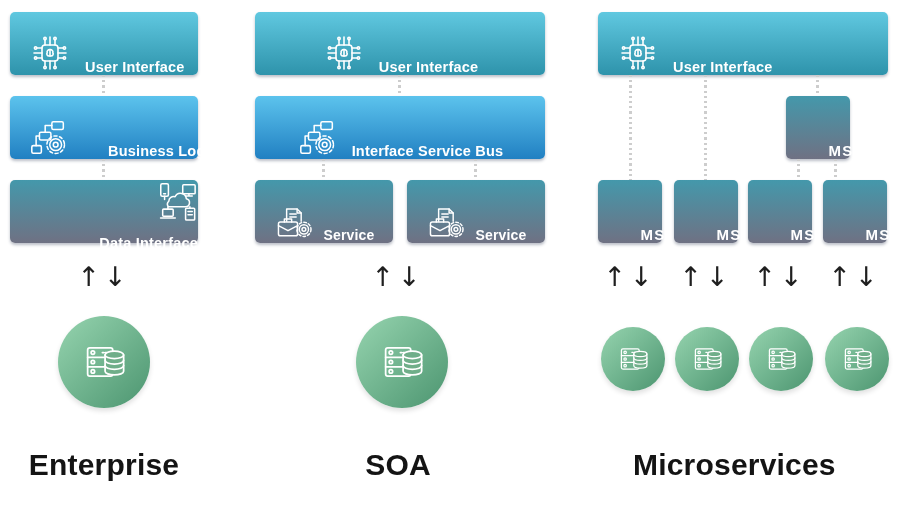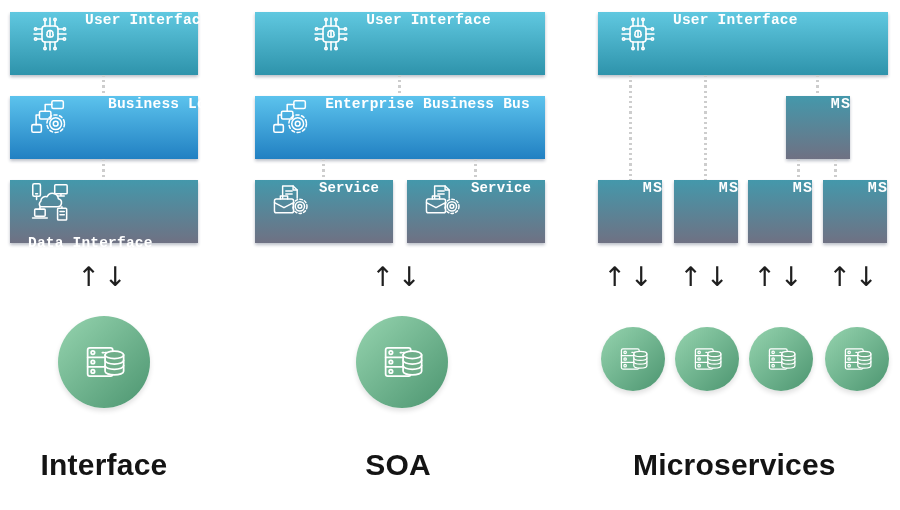--- a/index.html
+++ b/index.html
@@ -1,21 +1,21 @@
 <!DOCTYPE html>
 <html><head>
 <meta charset="utf-8">
 <style>
   * { margin:0; padding:0; box-sizing:border-box; }
   html,body { background:#ffffff; }
   .stage { position:relative; width:900px; height:510px; background:#ffffff;
            font-family:"Liberation Sans","DejaVu Sans",sans-serif; overflow:hidden; }
 
-  .box { position:absolute; display:flex; align-items:flex-start; gap:13px; color:#fff;
-         border-radius:0; box-shadow:0 2px 3px rgba(45,55,85,.32);font-family:Liberation Mono, monospace; }
+  .box { position:absolute; display:flex; align-items:flex-end; gap:13px; color:#fff;
+         border-radius:5px; box-shadow:0 2px 3px rgba(45,55,85,.32); }
   .box.left   { justify-content:flex-start; padding-left:18px; }
   .box.center { justify-content:center; }
 
   .g-ui    { background:linear-gradient(180deg,#60C8E0 0%, #2E93AB 100%); }
   .g-logic { background:linear-gradient(180deg,#5CC3ED 0%, #2180C2 100%); }
   .g-srv   { background:linear-gradient(180deg,#4498AB 0%, #6F7183 100%); }
 
   .box-label { font-size:14.5px; font-weight:600; letter-spacing:.2px; white-space:nowrap; }
   .ms-label  { font-size:15px; font-weight:700; letter-spacing:1.2px;margin-left:46px; }
 
@@ -159,37 +159,37 @@
     </div>
 
     <div class="updown" style="left:74px;top:260px;">↑↓</div>
 
     <div class="dbcircle" style="left:58px;top:316px;width:92px;height:92px;">
       <svg class="icon" width="48" height="48">
           <use href="#server-db"></use>
         </svg>
     </div>
 
-    <div class="title" style="left:4px;top:448px;">Interface</div>
+    <div class="title" style="left:4px;top:448px;">Enterprise</div>
   </div>
 
   <div>
     <div class="box center g-ui" style="left:255px;top:12px;width:290px;height:63px;">
       <svg class="icon" width="44" height="44">
           <use href="#ai-chip"></use>
         </svg>
       <span class="box-label">User Interface</span>
     </div>
     <div class="vdot" style="left:398px;top:75px;height:21px;"></div>
 
     <div class="box center g-logic" style="left:255px;top:96px;width:290px;height:63px;">
       <svg class="icon" width="42" height="42">
           <use href="#workflow-gear"></use>
         </svg>
-      <span class="box-label">Enterprise Business Bus</span>
+      <span class="box-label">Interface Service Bus</span>
     </div>
     <div class="vdot" style="left:322px;top:159px;height:21px;"></div>
     <div class="vdot" style="left:474px;top:159px;height:21px;"></div>
 
     <div class="box center g-srv" style="left:255px;top:180px;width:138px;height:63px;gap:10px;">
       <svg class="icon" width="40" height="40">
           <use href="#briefcase-gear"></use>
         </svg>
       <span class="box-label" style="font-size:14px;">Service</span>
     </div>

